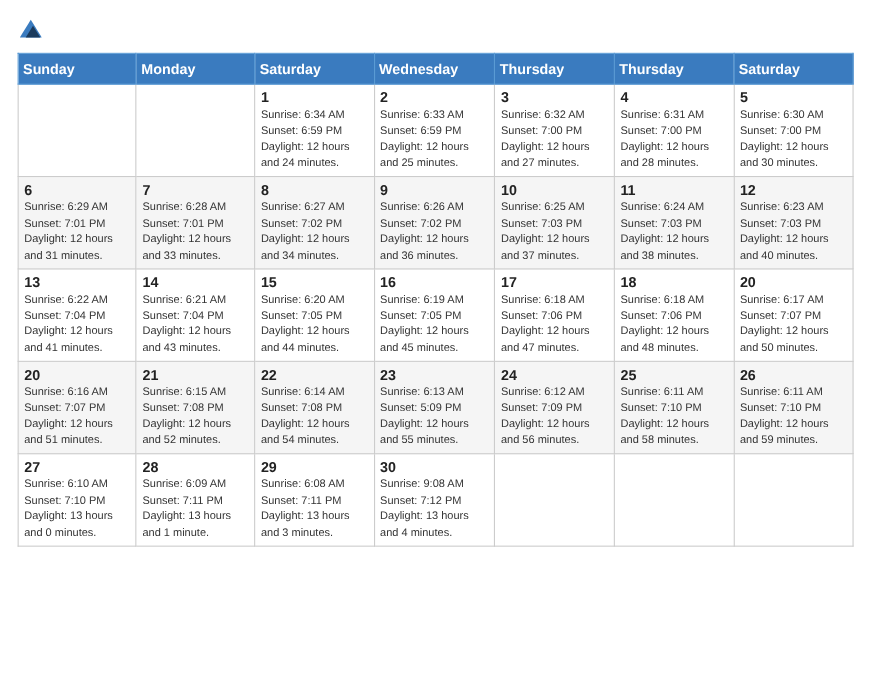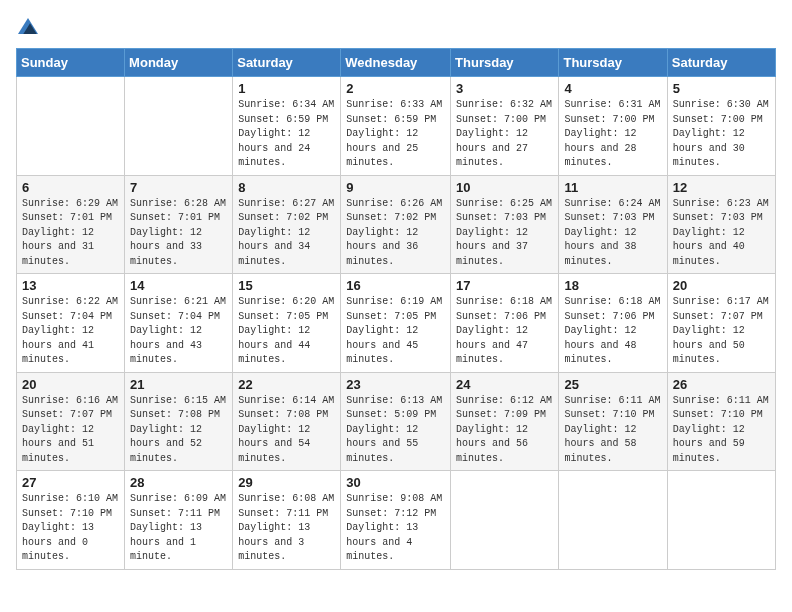--- a/index.html
+++ b/index.html
@@ -78,21 +78,20 @@
       font-size: 13px;
       font-weight: bold;
       color: #222;
       display: block;
       margin-bottom: 2px;
     }
     .cell-content {
       font-size: 10px;
       line-height: 1.45;
       color: #333;
-      font-family: Liberation Mono, monospace;
     }
     .empty-cell {
       background: #f9f9f9;
     }
   </style>
 </head>
 <body>
 
 <div class="header">
   <div class="logo">

